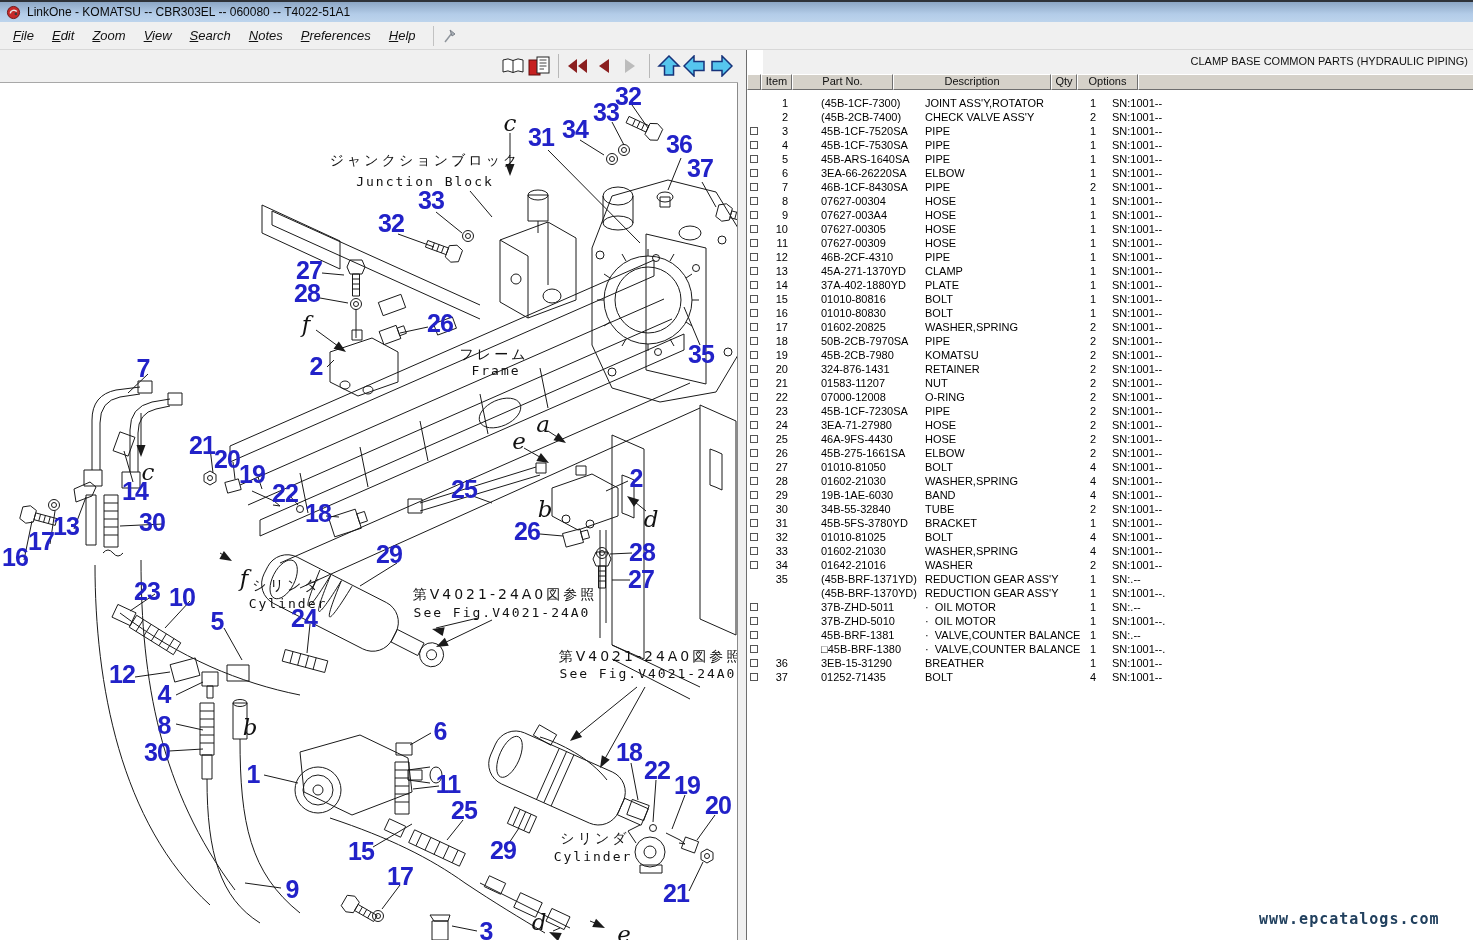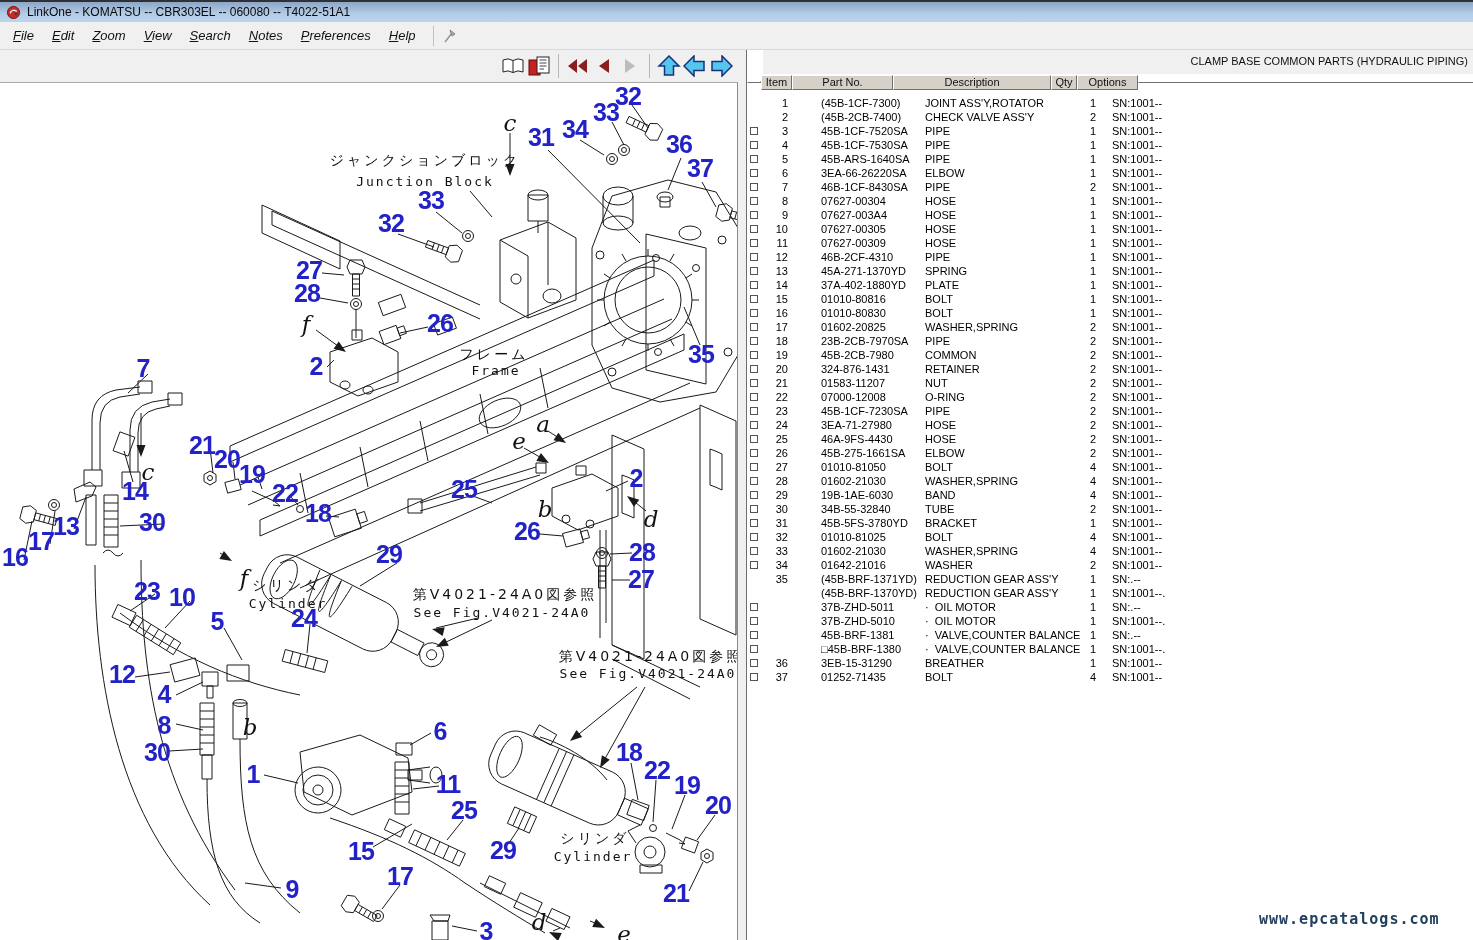--- a/index.html
+++ b/index.html
@@ -38,21 +38,21 @@
   .co-en { font:13px/1 "DejaVu Sans Mono", monospace; letter-spacing:2px; color:#111; }
 
   
   #splitter { position:absolute; left:739px; top:50px; width:7px; height:890px; background:#f0f0f0; }
 
   
   #right-panel { position:absolute; left:746px; top:50px; width:727px; height:890px;
     background:#fff; border-left:1px solid #6e6e6e; }
   #panel-top { position:absolute; left:16px; top:0; width:727px; height:24px; background:#f0f0f0;
     font-size:11px; color:#111; text-align:right; padding:5px 22px 0 0; }
-  #table-header { position:absolute; left:0; top:24px; width:727px; height:16px; display:flex;align-items:center; }
+  #table-header { position:absolute; left:0; top:24px; width:727px; height:16px; display:flex; }
   .hcell { background:#d5d1c9; border:1px solid; border-color:#ffffff #6e6e6e #6e6e6e #ffffff;
     font-size:11px; line-height:13px; text-align:center; color:#111; overflow:hidden; }
   #parts-rows { position:absolute; left:0; top:46px; width:727px; height:600px; font-size:11px; color:#000; }
   .prow { display:flex; height:14px; line-height:14px; }
   .c-chk { width:14px; position:relative; }
   .chk { position:absolute; left:3px; top:3px; width:8px; height:8px; border:1px solid #555; background:#fff; }
   .c-item { width:31px; text-align:right; padding-right:4px; }
   .c-part { width:104px; padding-left:3px; white-space:pre;margin-left:26px; }
   .c-desc { width:158px; padding-left:3px; white-space:pre; }
   .c-qty  { width:26px; text-align:center; }
@@ -631,21 +631,21 @@
           <span class="c-desc">PIPE</span>
           <span class="c-qty">1</span>
           <span class="c-opt">SN:1001--</span>
         </div>
         <div class="prow">
           <span class="c-chk">
             <span class="chk"></span>
           </span>
           <span class="c-item">13</span>
           <span class="c-part">45A-271-1370YD</span>
-          <span class="c-desc">SPRING</span>
+          <span class="c-desc">CLAMP</span>
           <span class="c-qty">1</span>
           <span class="c-opt">SN:1001--</span>
         </div>
         <div class="prow">
           <span class="c-chk">
             <span class="chk"></span>
           </span>
           <span class="c-item">14</span>
           <span class="c-part">37A-402-1880YD</span>
           <span class="c-desc">PLATE</span>
@@ -680,32 +680,32 @@
           <span class="c-part">01602-20825</span>
           <span class="c-desc">WASHER,SPRING</span>
           <span class="c-qty">2</span>
           <span class="c-opt">SN:1001--</span>
         </div>
         <div class="prow">
           <span class="c-chk">
             <span class="chk"></span>
           </span>
           <span class="c-item">18</span>
-          <span class="c-part">23B-2CB-7970SA</span>
+          <span class="c-part">50B-2CB-7970SA</span>
           <span class="c-desc">PIPE</span>
           <span class="c-qty">2</span>
           <span class="c-opt">SN:1001--</span>
         </div>
         <div class="prow">
           <span class="c-chk">
             <span class="chk"></span>
           </span>
           <span class="c-item">19</span>
           <span class="c-part">45B-2CB-7980</span>
-          <span class="c-desc">COMMON</span>
+          <span class="c-desc">KOMATSU</span>
           <span class="c-qty">2</span>
           <span class="c-opt">SN:1001--</span>
         </div>
         <div class="prow">
           <span class="c-chk">
             <span class="chk"></span>
           </span>
           <span class="c-item">20</span>
           <span class="c-part">324-876-1431</span>
           <span class="c-desc">RETAINER</span>

